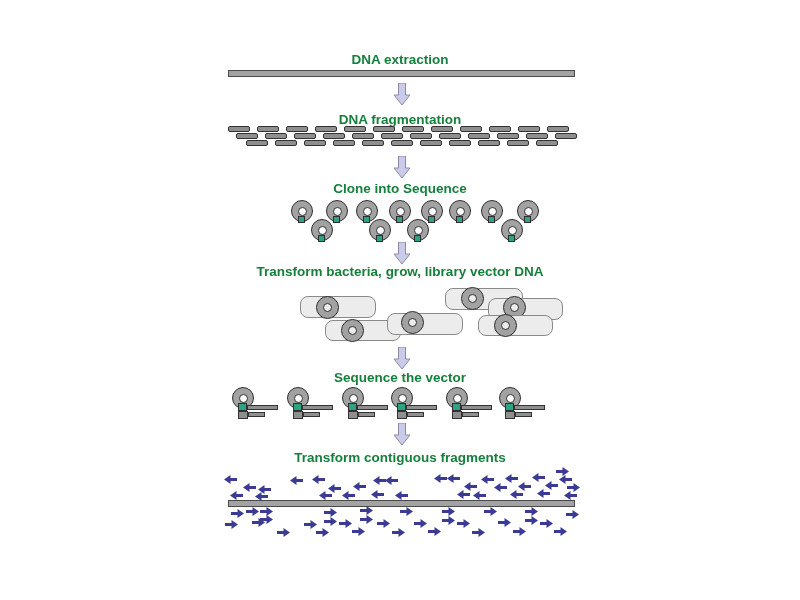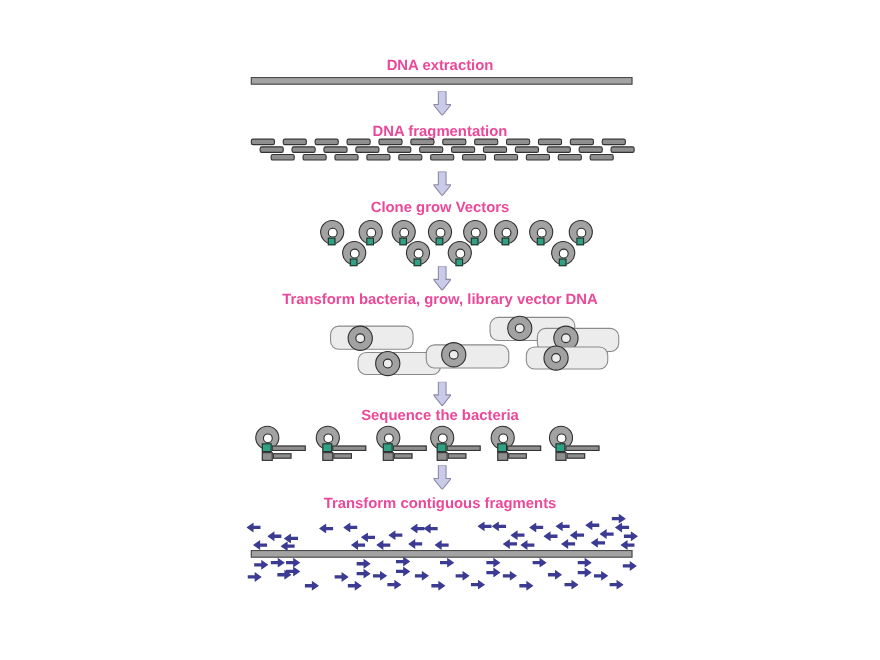--- a/index.html
+++ b/index.html
@@ -2,32 +2,32 @@
 <html><head>
 <meta charset="utf-8">
 <style>
   html,body{margin:0;padding:0;background:#fff;}
   #canvas{
     position:relative;width:800px;height:600px;background:#ffffff;overflow:hidden;
     font-family:"Liberation Sans",sans-serif;
   }
   .step-label{
     position:absolute;left:0;width:800px;text-align:center;
-    font-size:13.5px;font-weight:bold;color:#ec4899;line-height:15px;
+    font-size:13.5px;font-weight:bold;color:#15803d;line-height:15px;
   }
 </style>
 </head>
 <body>
 
 <div id="canvas">
   <div class="step-label" style="top:52px">DNA extraction</div>
   <div class="step-label" style="top:112px">DNA fragmentation</div>
-  <div class="step-label" style="top:181px">Clone grow Vectors</div>
+  <div class="step-label" style="top:181px">Clone into Sequence</div>
   <div class="step-label" style="top:264px">Transform bacteria, grow, library vector DNA</div>
-  <div class="step-label" style="top:370px">Sequence the bacteria</div>
+  <div class="step-label" style="top:370px">Sequence the vector</div>
   <div class="step-label" style="top:450px">Transform contiguous fragments</div>
 <div style="position: absolute; left: 228px; top: 70px; width: 347px; height: 7px; box-sizing: border-box; background: rgb(163, 163, 163); border: 1px solid rgb(74, 74, 74);"></div>
     <svg width="16" height="22" viewBox="0 0 16 22" style="position: absolute; left: 394px; top: 83px;">
       <polygon points="4.5,0 11.5,0 11.5,12 16,12 8,22 0,12 4.5,12" fill="#cacae9" stroke="#8a8aa8" stroke-width="1"></polygon>
     </svg>
     <svg width="16" height="22" viewBox="0 0 16 22" style="position: absolute; left: 394px; top: 156px;">
       <polygon points="4.5,0 11.5,0 11.5,12 16,12 8,22 0,12 4.5,12" fill="#cacae9" stroke="#8a8aa8" stroke-width="1"></polygon>
     </svg>
     <svg width="16" height="22" viewBox="0 0 16 22" style="position: absolute; left: 394px; top: 242px;">
       <polygon points="4.5,0 11.5,0 11.5,12 16,12 8,22 0,12 4.5,12" fill="#cacae9" stroke="#8a8aa8" stroke-width="1"></polygon>

